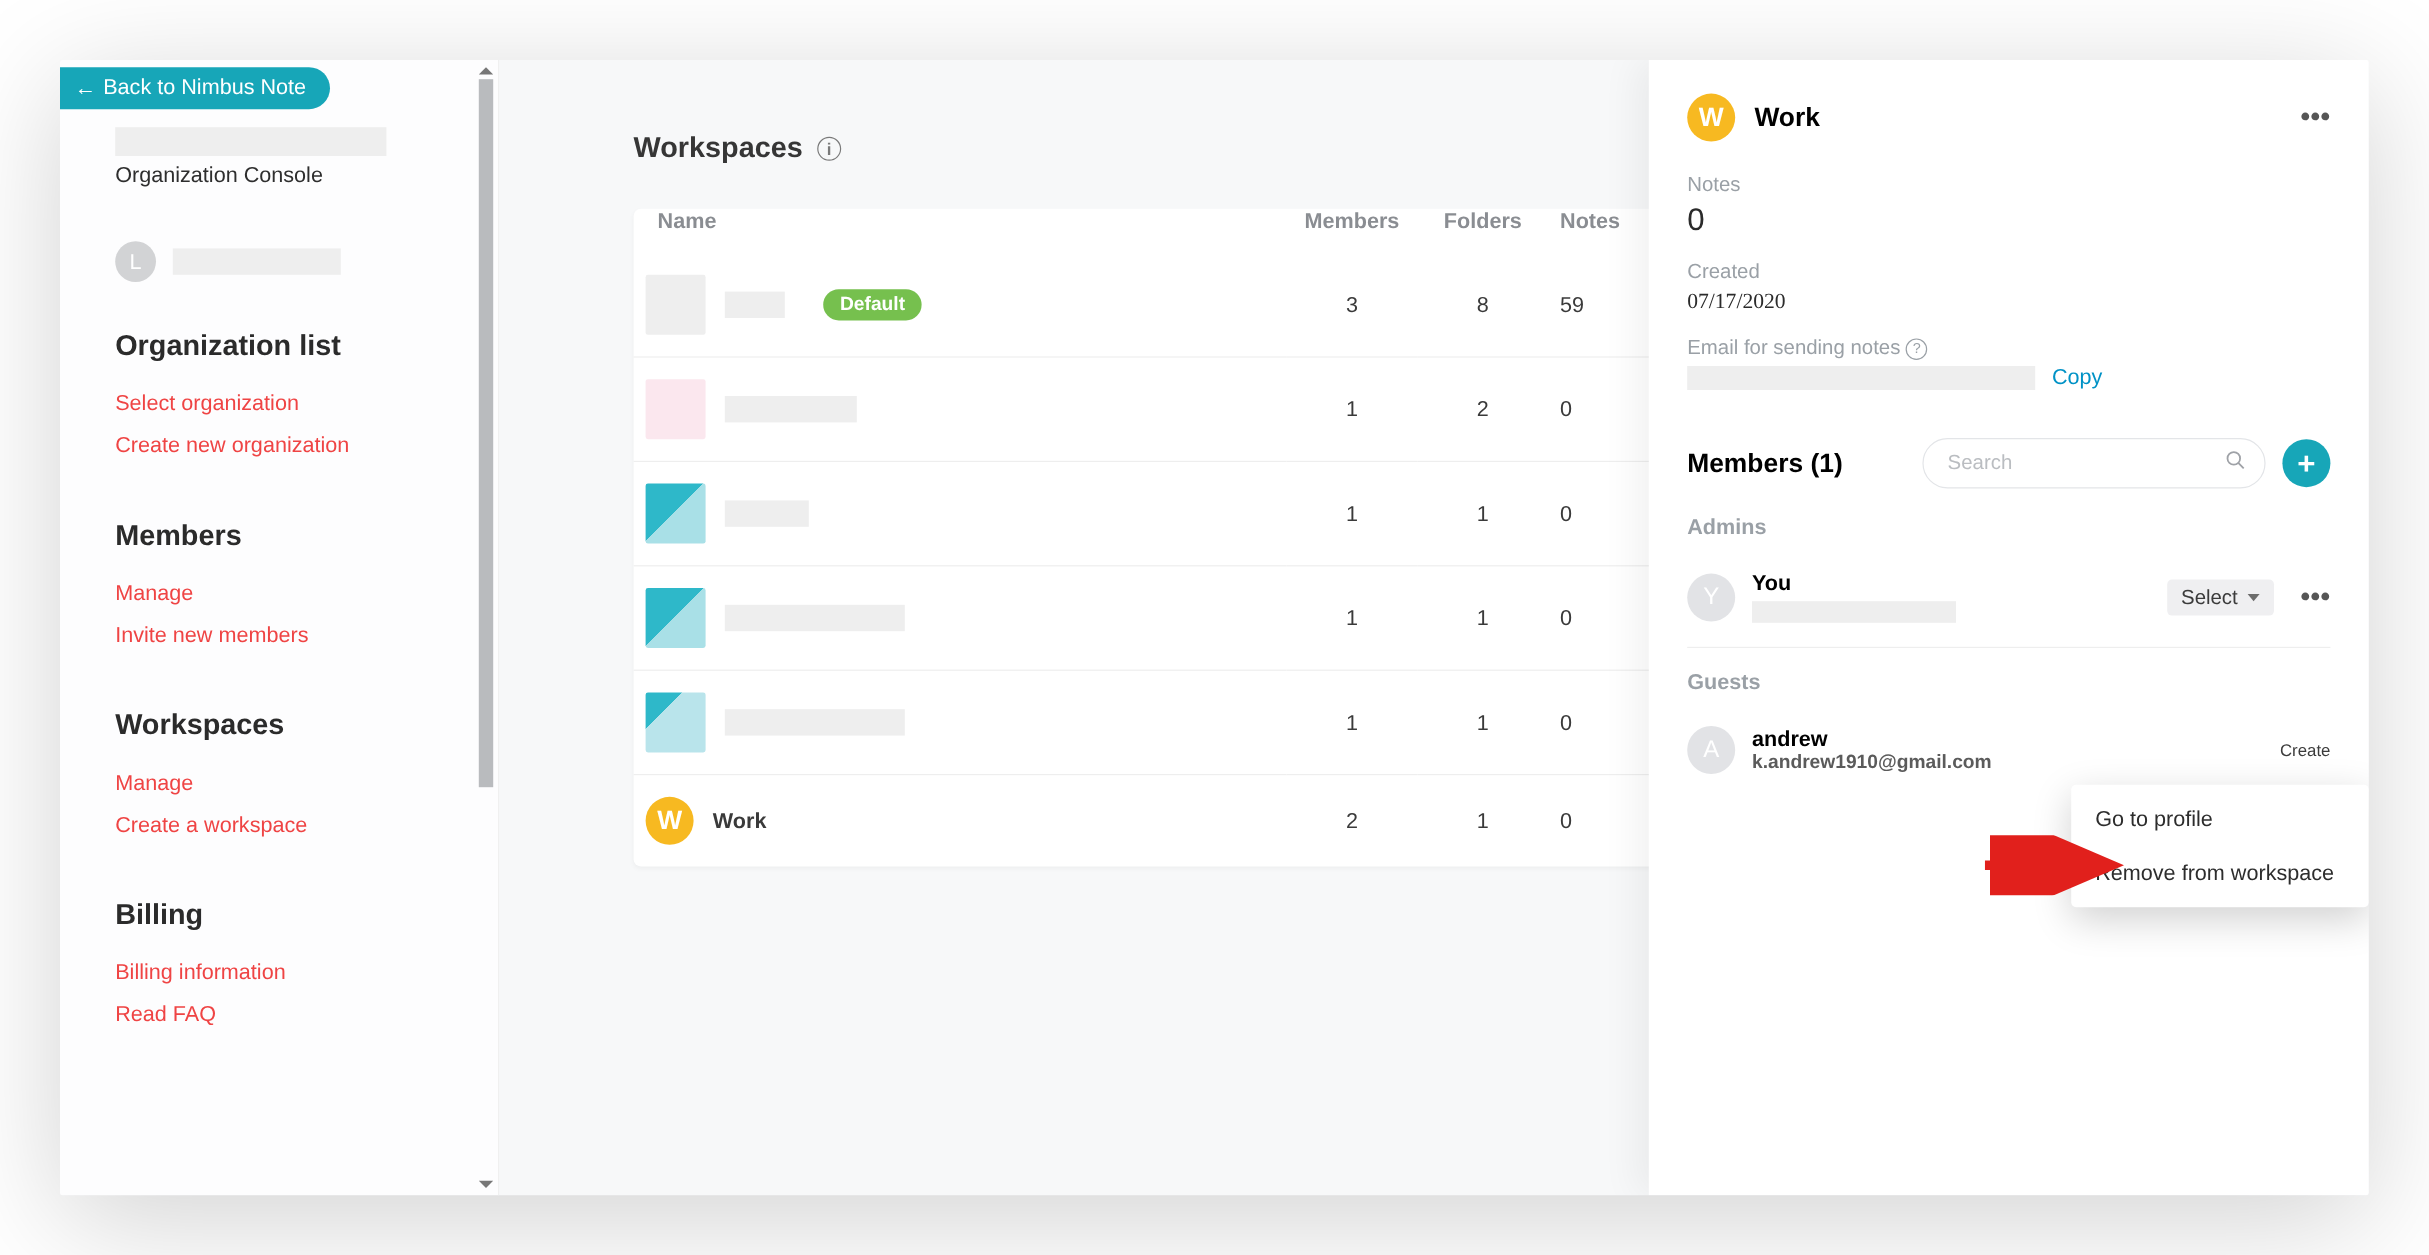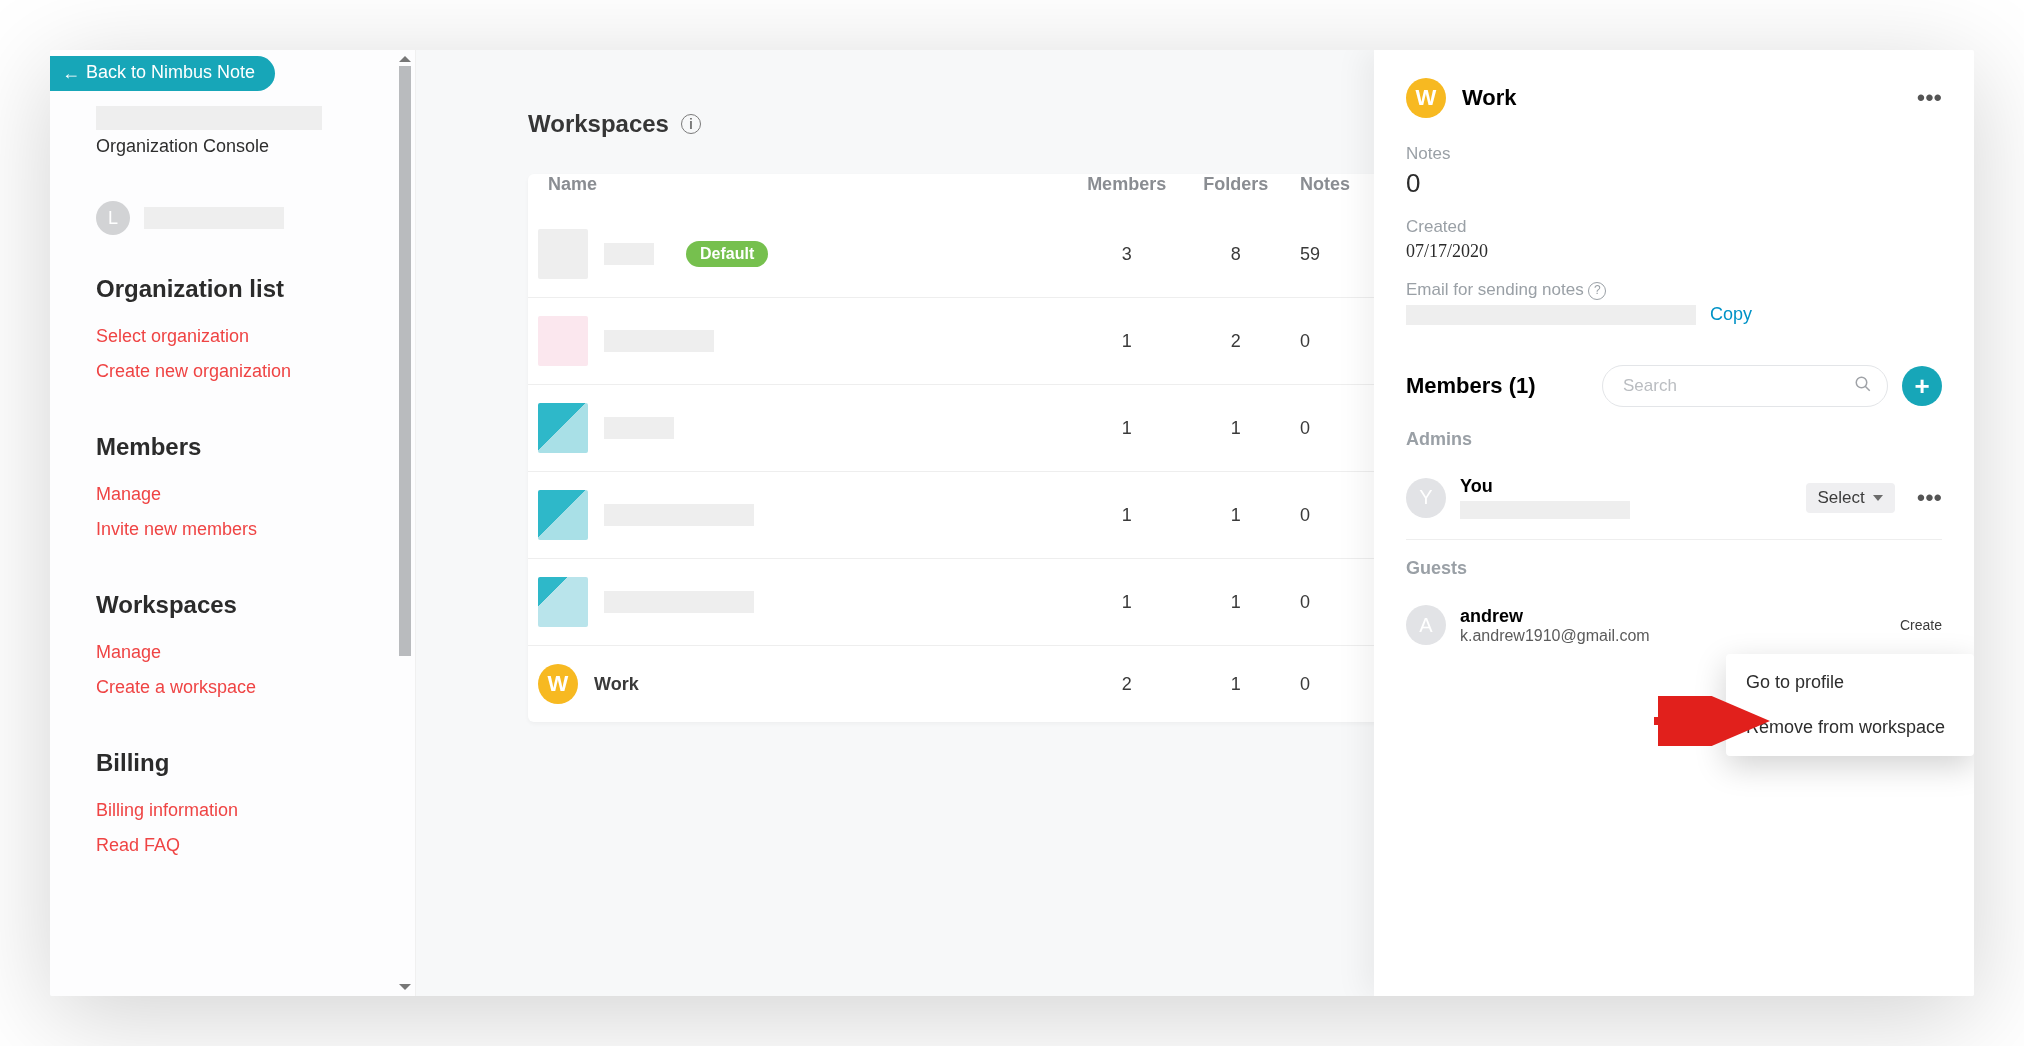--- a/index.html
+++ b/index.html
@@ -220,21 +220,21 @@
     padding: 10px 0;
   }
   .member-row .left { display: flex; align-items: center; gap: 14px; }
   .mem-av {
     width: 40px; height: 40px; border-radius: 50%;
     background: #e2e3e6; color: #fff;
     display: flex; align-items: center; justify-content: center;
     font-size: 20px;
   }
   .mem-name { font-weight: 700; font-size: 18px; }
-  .mem-email { font-size: 16px; color: #5b5b5b; }
+  .mem-email { font-size: 16px; color: #5b5b5b; font-weight: bold; }
   .role-select {
     background: #efeff1; padding: 5px 12px; border-radius: 4px;
     font-size: 17px; color: #3b3b3b;
     display: flex; align-items: center; gap: 8px;
   }
   .role-select .caret {
     width: 0; height: 0;
     border-left: 5px solid transparent;
     border-right: 5px solid transparent;
     border-top: 6px solid #6c6c6c;

